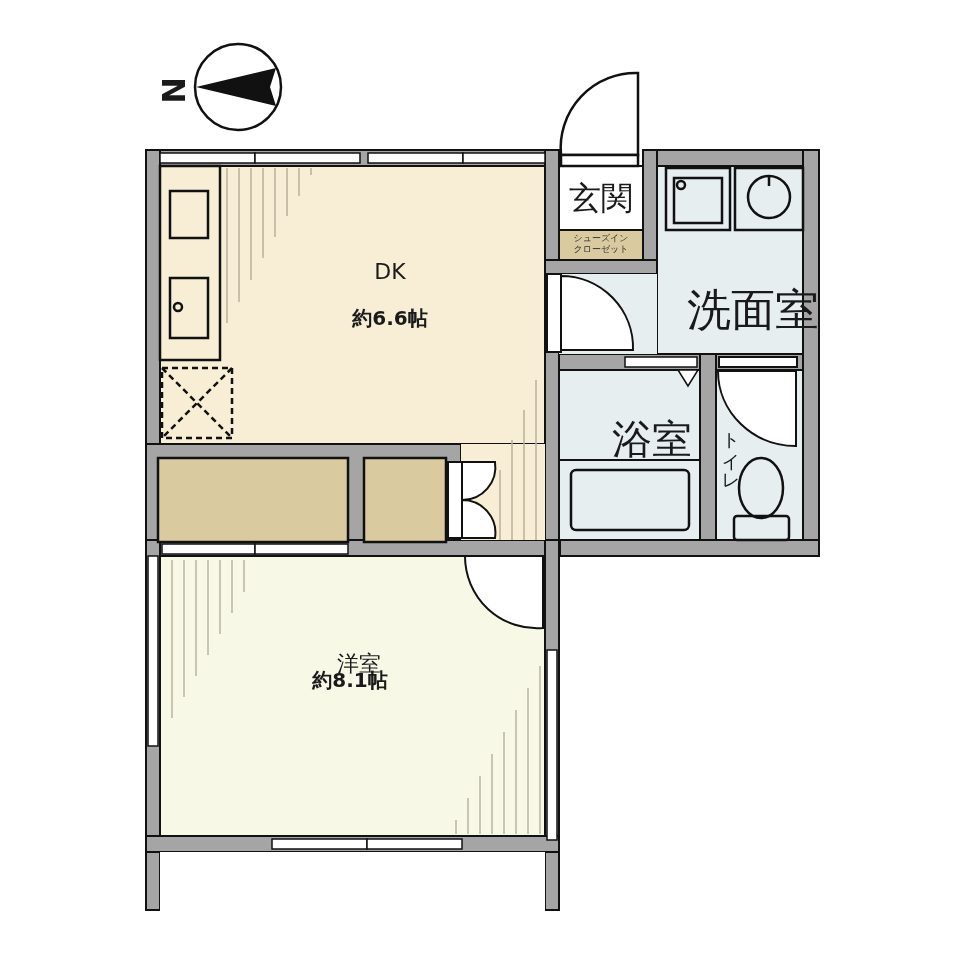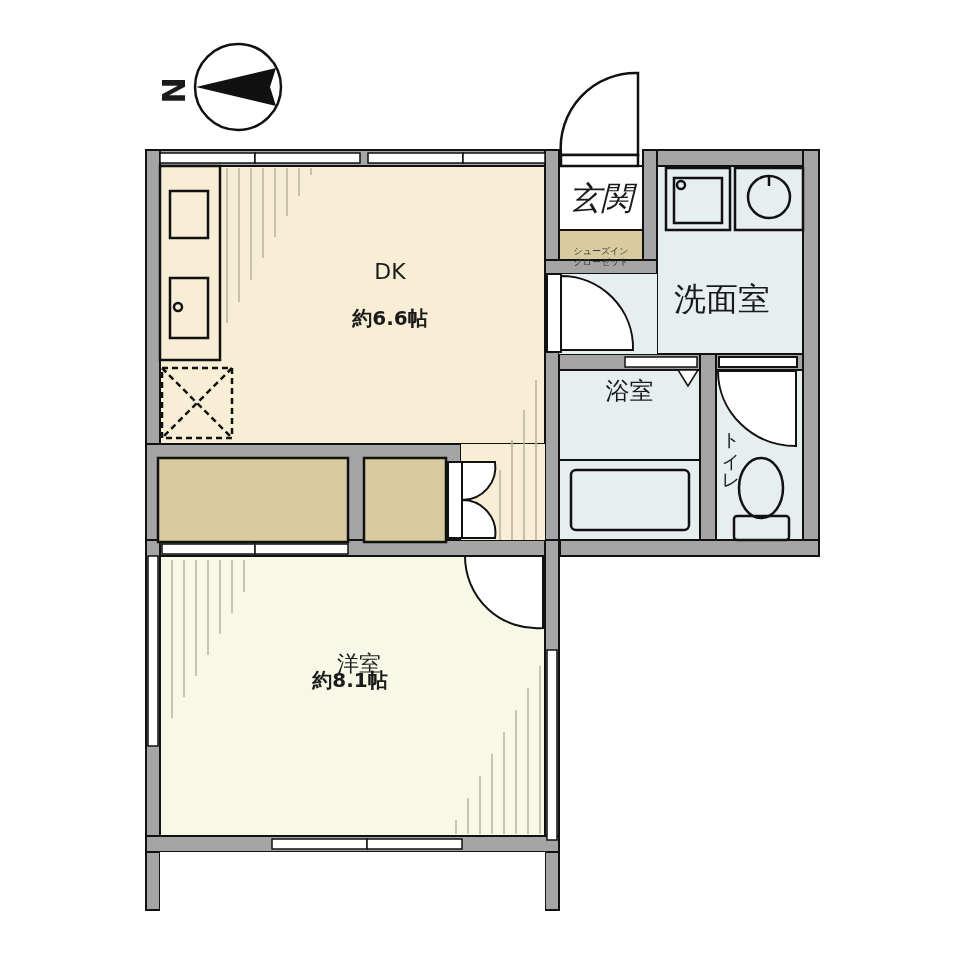--- a/index.html
+++ b/index.html
@@ -183,24 +183,24 @@
 </svg>
 
 <div class="lbl" style="left:160px;top:70px;font-size:32px;font-weight:bold;transform:rotate(90deg);transform-origin:center;width:26px;">N</div>
 
 <div class="lbl room-name" style="left:330px;top:258px;width:120px;">DK</div>
 <div class="lbl room-area" style="left:300px;top:306px;width:180px;">約6.6帖</div>
 
 <div class="lbl room-name" style="left:299px;top:650px;width:120px;">洋室</div>
 <div class="lbl room-area" style="left:260px;top:668px;width:180px;">約8.1帖</div>
 
-<div class="lbl" style="left:559px;top:178px;width:84px;font-size:32px;font-style:italic;">玄関</div>
-
-<div class="lbl small" style="left:559px;top:246px;width:84px;">
+<div class="lbl" style="left:559px;top:178px;width:84px;font-size:32px;">玄関</div>
+
+<div class="lbl small" style="left:559px;top:233px;width:84px;">
   <div>シューズイン</div>
   <div>クローゼット</div>
 </div>
 
-<div class="lbl" style="left:657px;top:282px;width:130px;font-size:32px;font-family:Liberation Mono, monospace;">洗面室</div>
-
-<div class="lbl" style="left:567px;top:376px;width:125px;font-size:24px;">浴室</div>
+<div class="lbl" style="left:687px;top:282px;width:130px;font-size:44px;">洗面室</div>
+
+<div class="lbl" style="left:567px;top:414px;width:125px;font-size:40px;text-align:right;">浴室</div>
 
 <div class="lbl" style="left:720px;top:420px;width:22px;font-size:18px;writing-mode:vertical-rl;">トイレ</div>
 
 </body></html>

